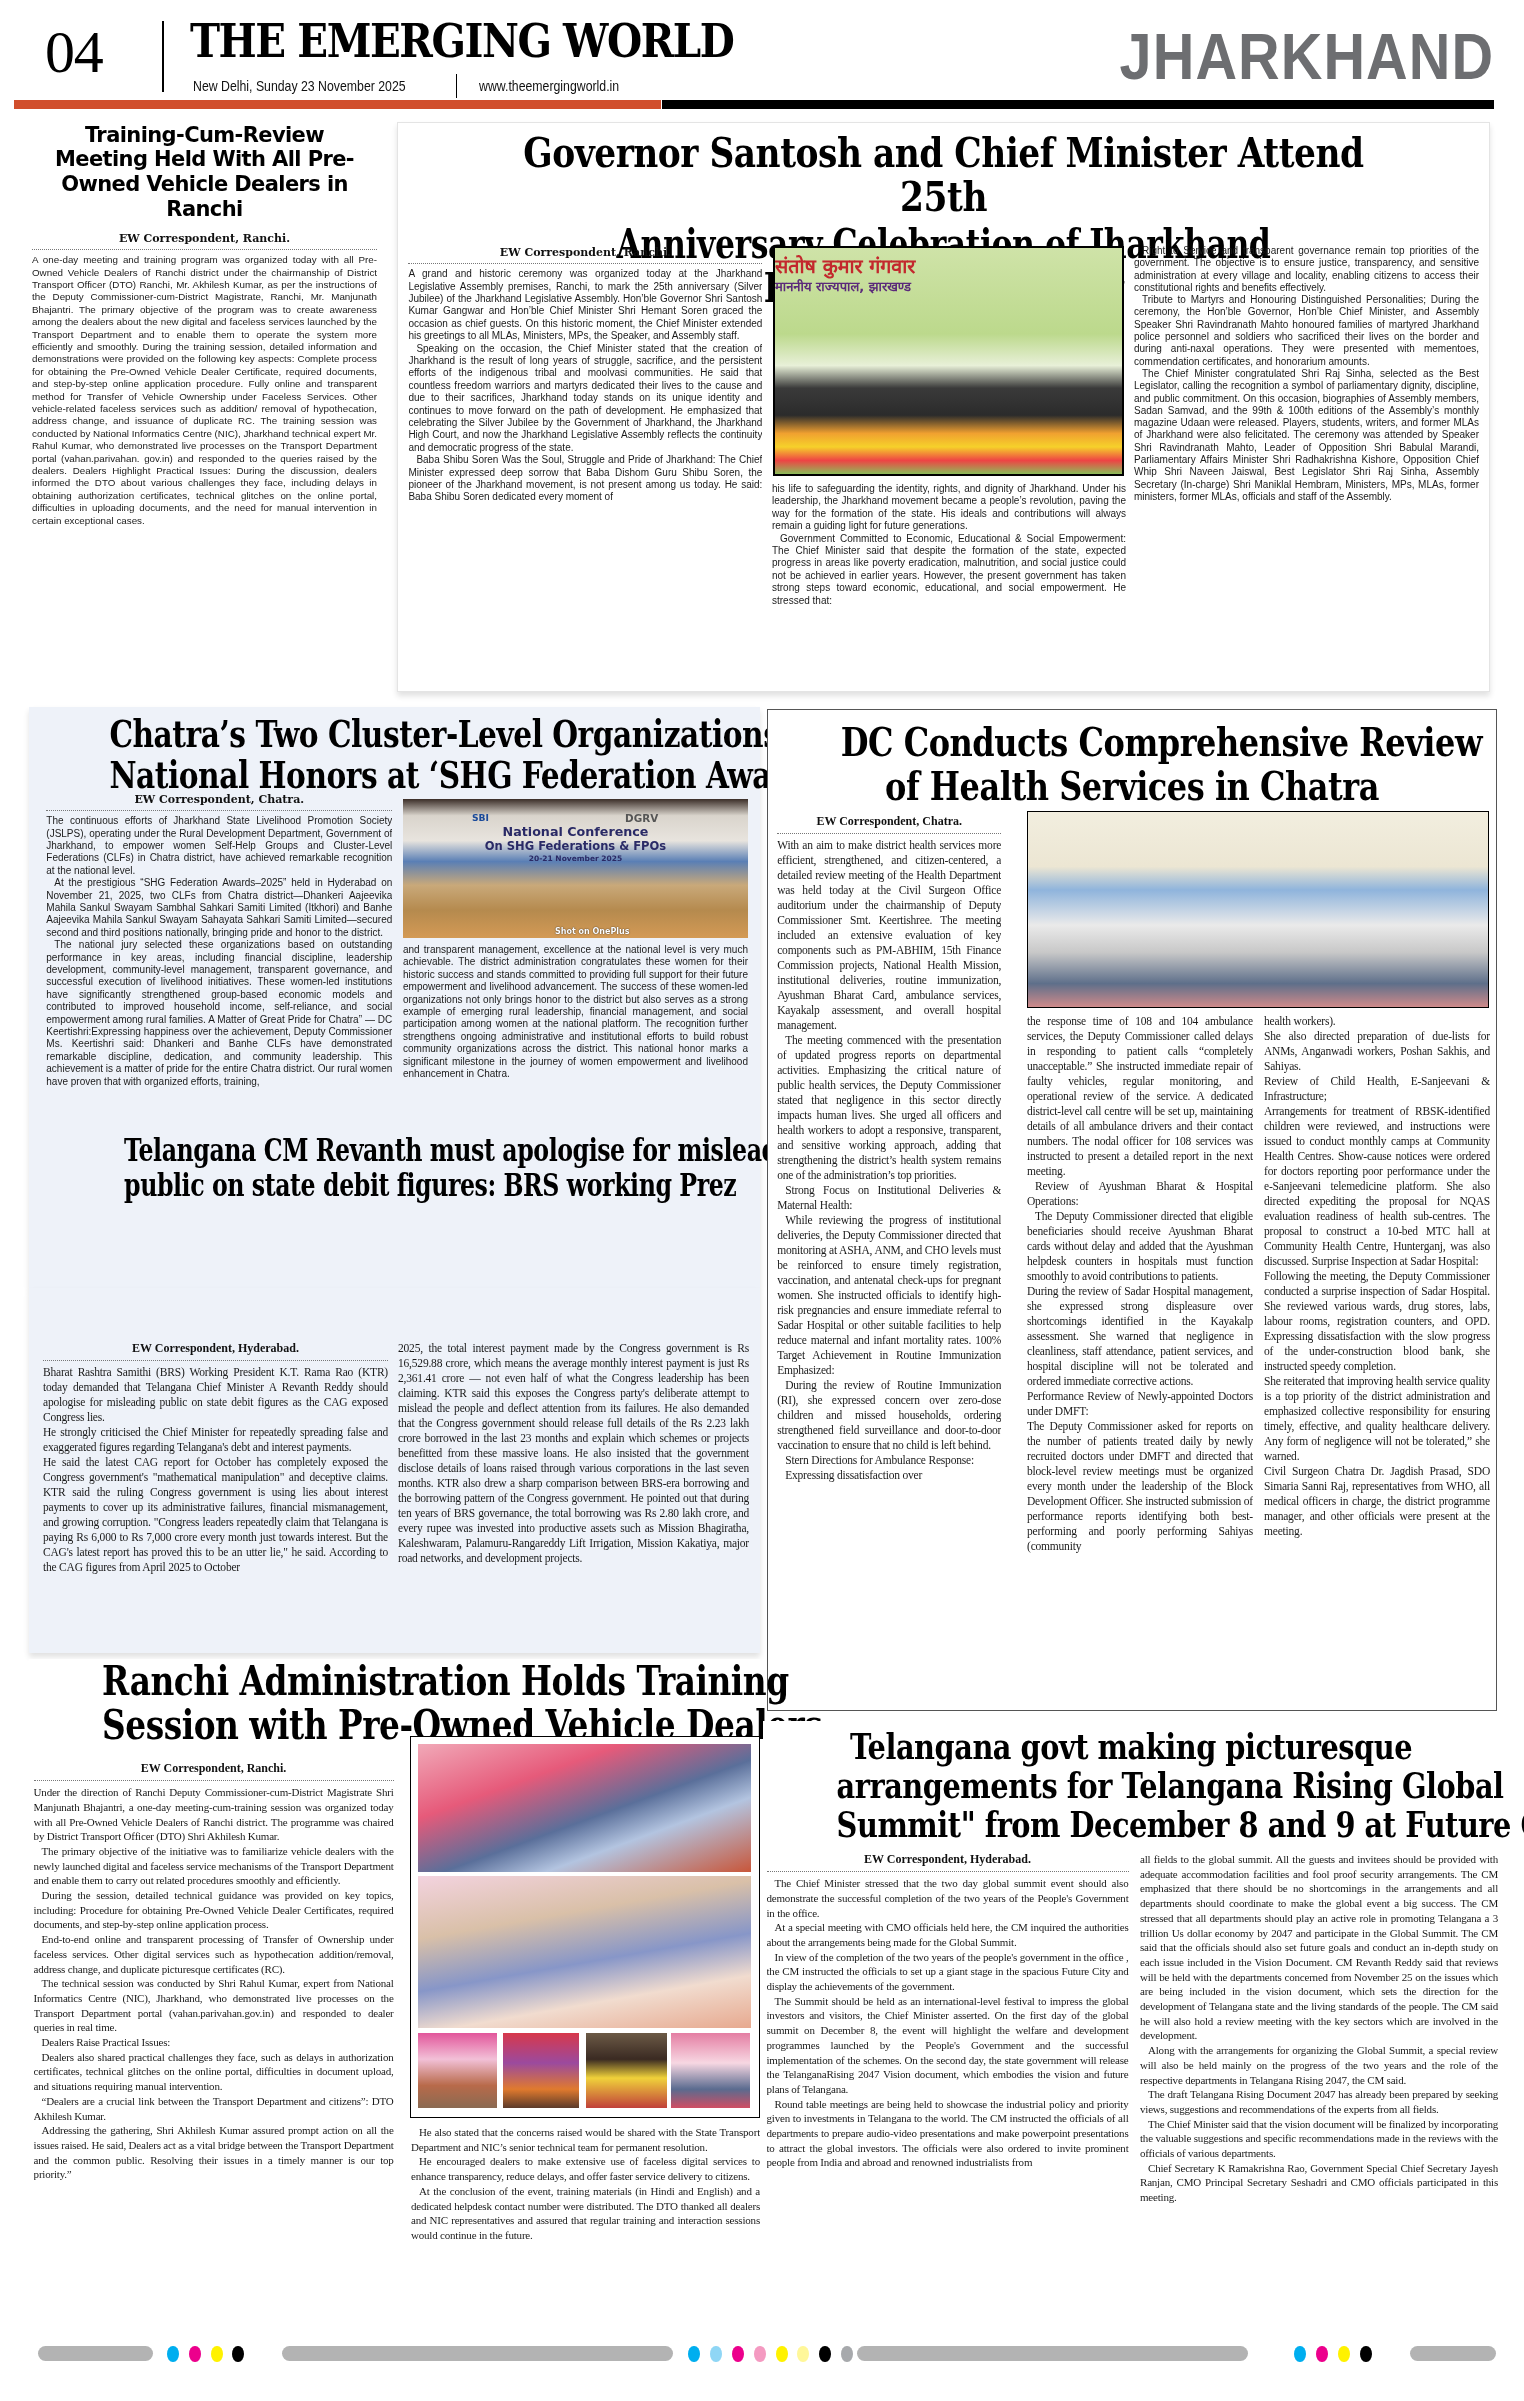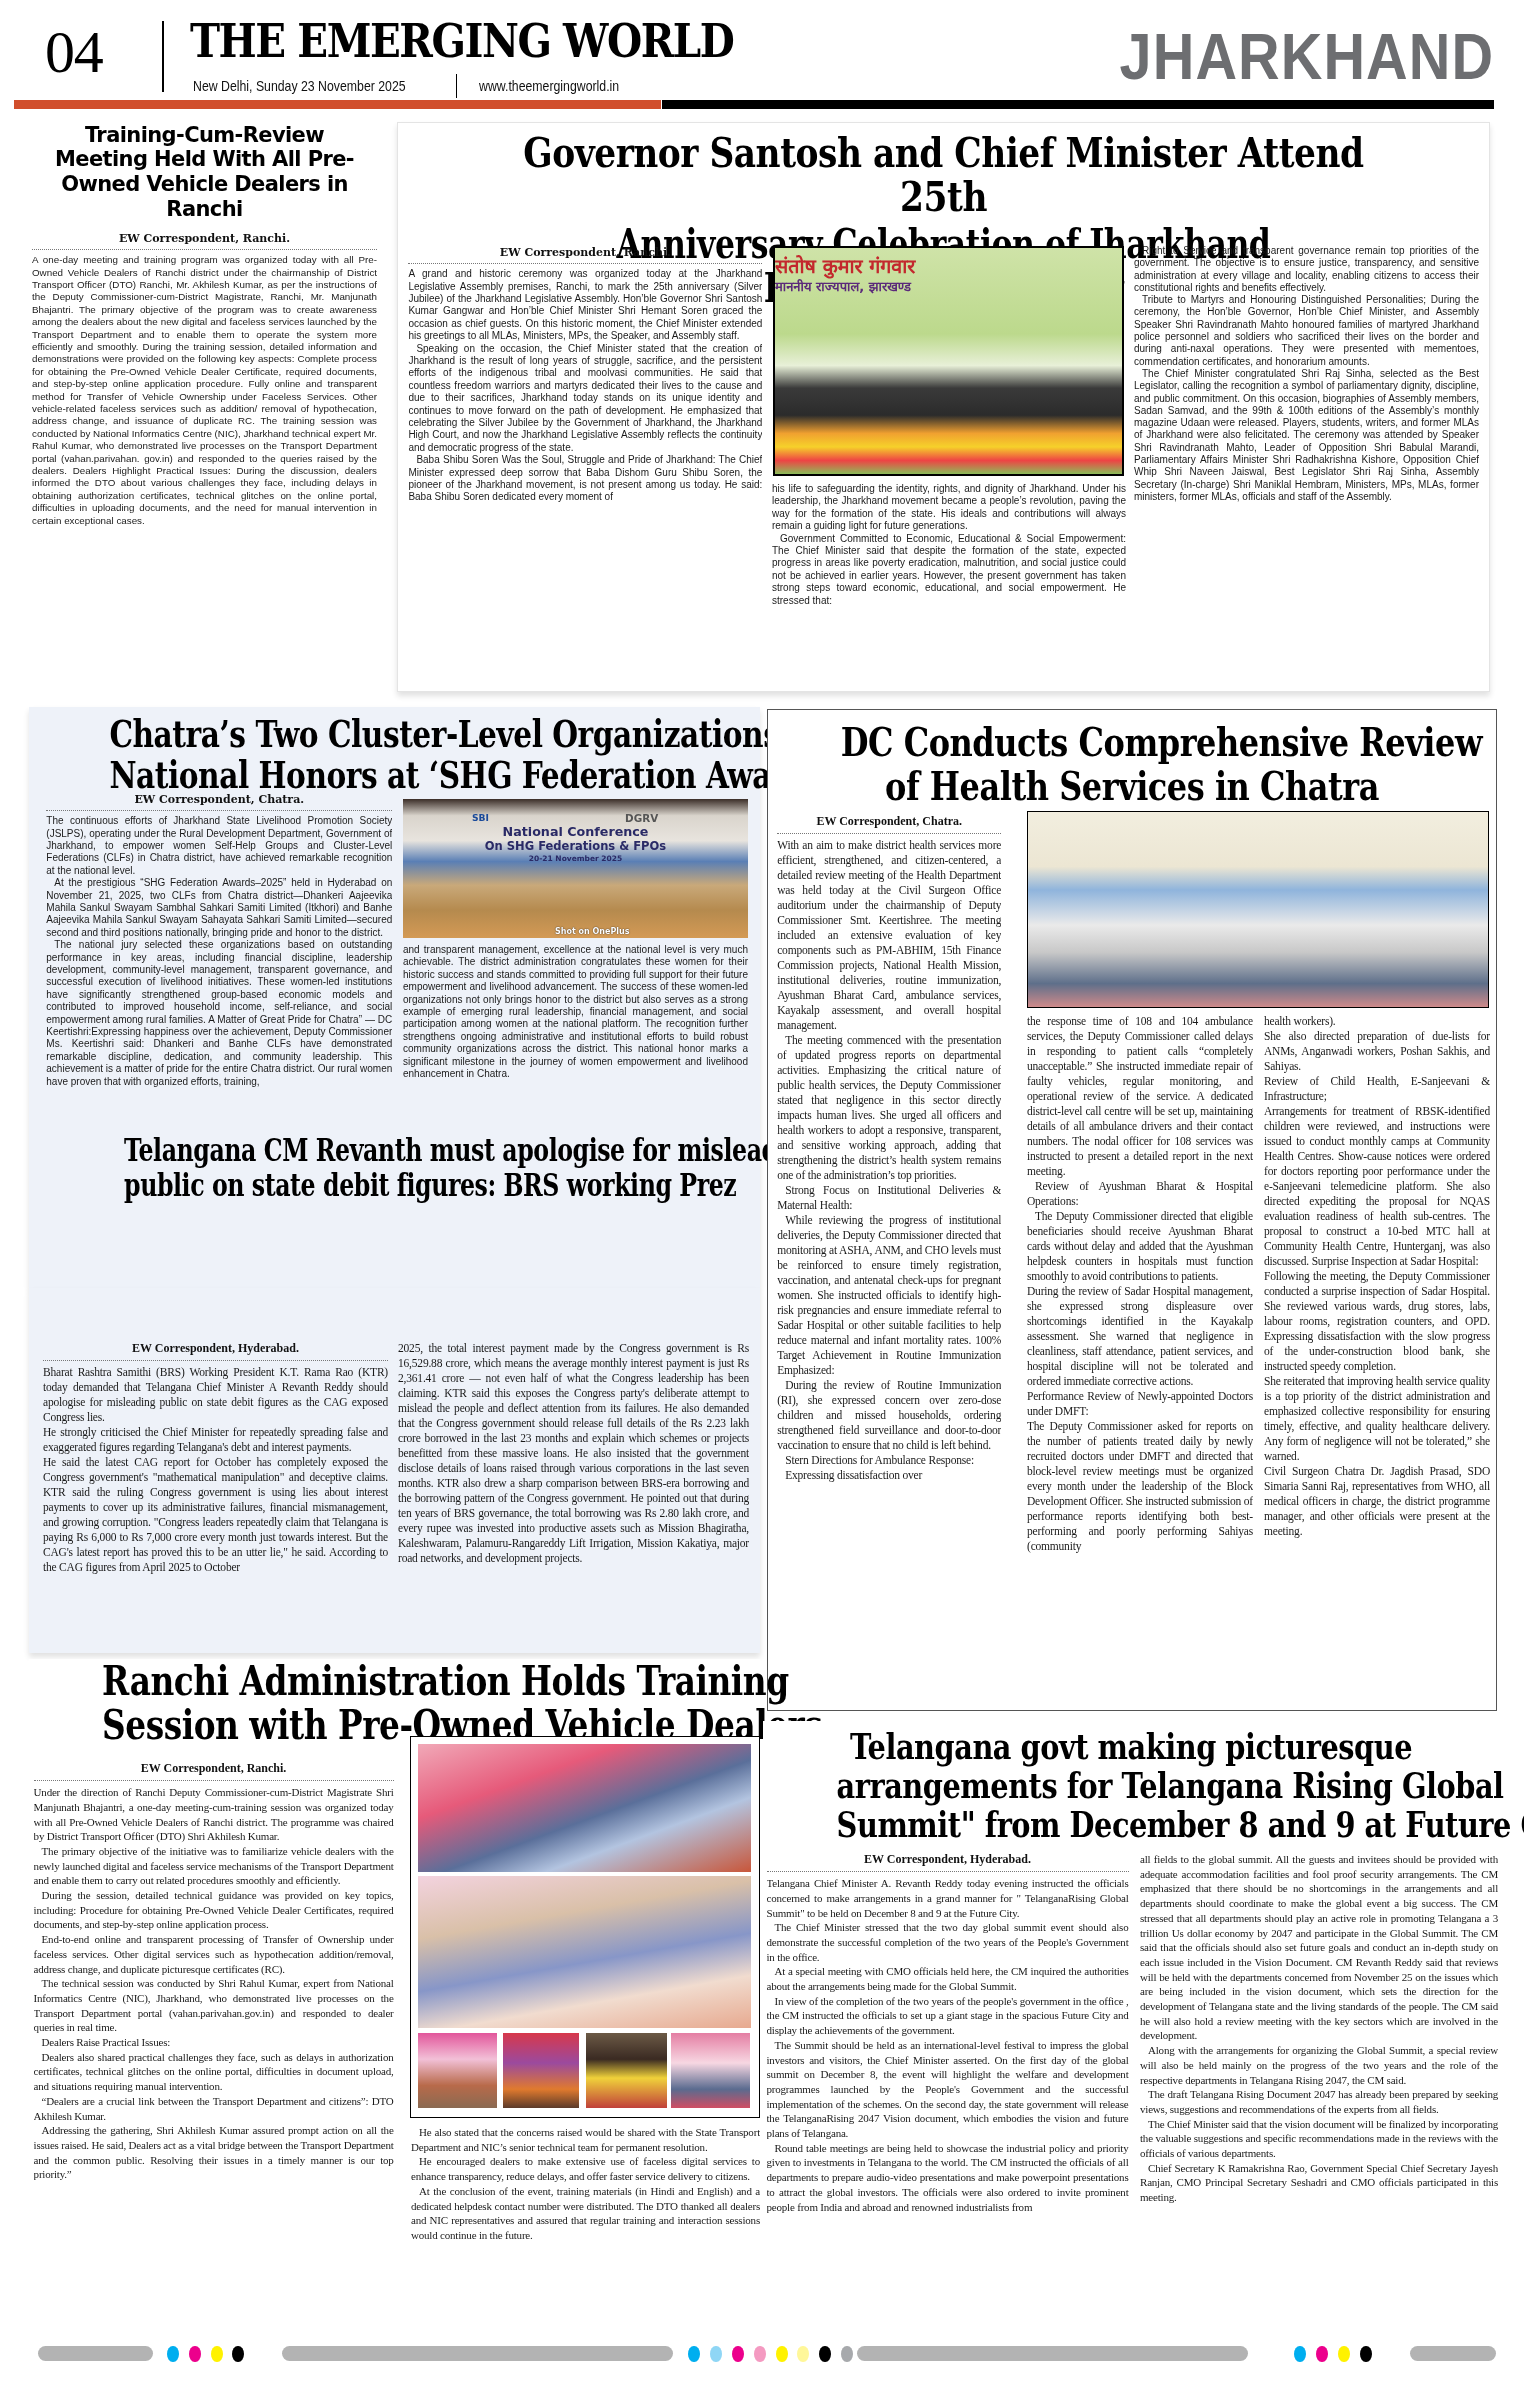--- a/index.html
+++ b/index.html
@@ -231,21 +231,20 @@
 </div>
 
 <div class="box white" style="left:763px; top:1721px; width:736px; height:621px;">
   <div class="hl" style="font-size:36px; margin-top:5.8px; transform:scaleX(0.80); transform-origin:center top; white-space:nowrap;">Telangana govt making picturesque</div>
   <div class="hl" style="font-size:36px; transform:scaleX(0.80); transform-origin:center top; white-space:nowrap;">arrangements for Telangana Rising Global</div>
   <div class="hl" style="font-size:36px; transform:scaleX(0.80); transform-origin:center top; white-space:nowrap;">Summit" from December 8 and 9 at Future City</div>
 
   <div class="col" style="left:3.5px; top:131px; width:362px; height:490px;">
     <div class="byline" style="font-family:'Liberation Serif', serif; font-size:12px;">EW Correspondent, Hyderabad.</div>
     <div class="body cond2">
-      <p>Telangana Chief Minister A. Revanth Reddy today evening instructed the officials concerned to make arrangements in a grand manner for " TelanganaRising Global Summit" to be held on December 8 and 9 at the Future City.</p>
       <p class="ind">The Chief Minister stressed that the two day global summit event should also demonstrate the successful completion of the two years of the People's Government in the office.</p>
       <p class="ind">At a special meeting with CMO officials held here, the CM inquired the authorities about the arrangements being made for the Global Summit.</p>
       <p class="ind">In view of the completion of the two years of the people's government in the office , the CM instructed the officials to set up a giant stage in the spacious Future City and display the achievements of the government.</p>
       <p class="ind">The Summit should be held as an international-level festival to impress the global investors and visitors, the Chief Minister asserted. On the first day of the global summit on December 8, the event will highlight the welfare and development programmes launched by the People's Government and the successful implementation of the schemes. On the second day, the state government will release the TelanganaRising 2047 Vision document, which embodies the vision and future plans of Telangana.</p>
       <p class="ind">Round table meetings are being held to showcase the industrial policy and priority given to investments in Telangana to the world. The CM instructed the officials of all departments to prepare audio-video presentations and make powerpoint presentations to attract the global investors. The officials were also ordered to invite prominent people from India and abroad and renowned industrialists from</p>
     </div>
   </div>
   <div class="col" style="left:377px; top:131px; width:358px; height:490px;">
     <div class="body cond2">
       <p>all fields to the global summit. All the guests and invitees should be provided with adequate accommodation facilities and fool proof security arrangements. The CM emphasized that there should be no shortcomings in the arrangements and all departments should coordinate to make the global event a big success. The CM stressed that all departments should play an active role in promoting Telangana a 3 trillion Us dollar economy by 2047 and participate in the Global Summit. The CM said that the officials should also set future goals and conduct an in-depth study on each issue included in the Vision Document. CM Revanth Reddy said that reviews will be held with the departments concerned from November 25 on the issues which are being included in the vision document, which sets the direction for the development of Telangana state and the living standards of the people. The CM said he will also hold a review meeting with the key sectors which are involved in the development.</p>

